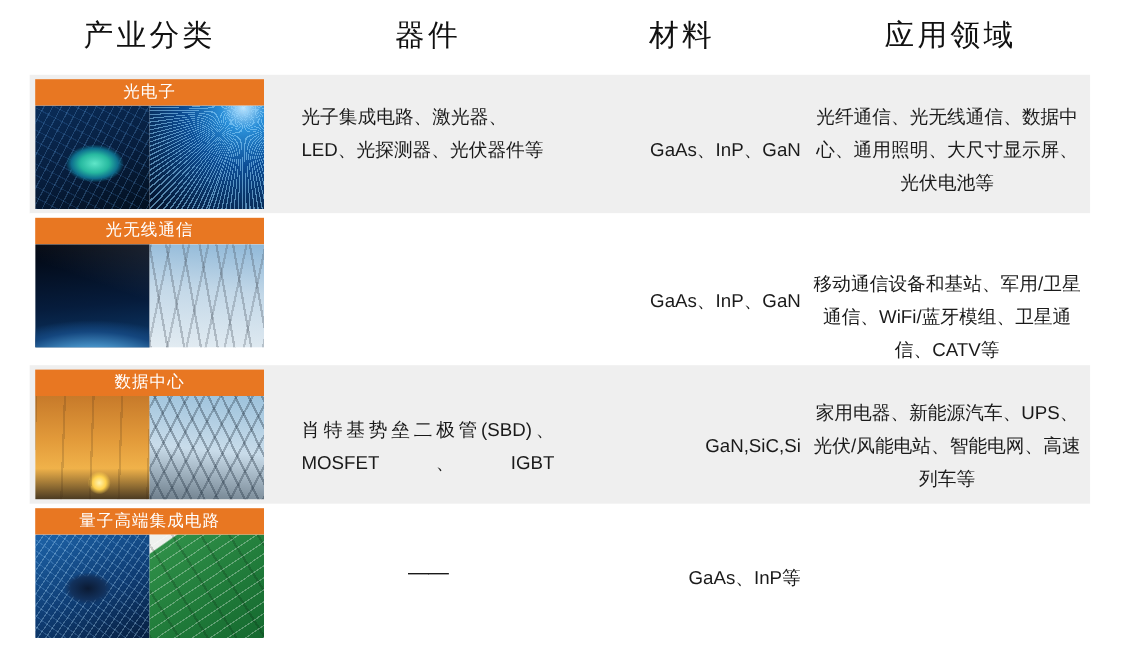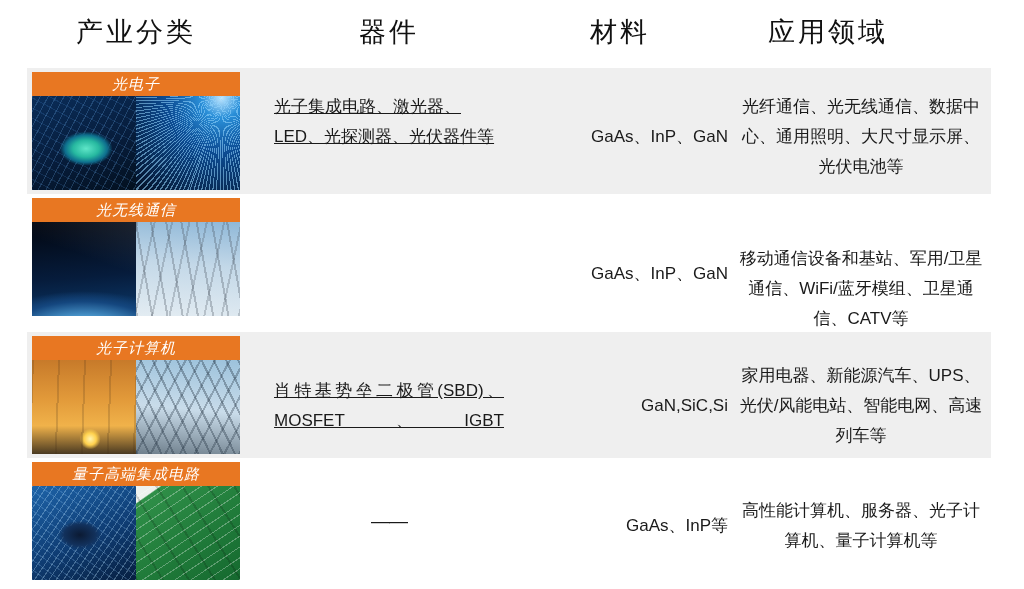--- a/index.html
+++ b/index.html
@@ -37,21 +37,21 @@
     font-size: 27px;
     font-weight: 400;
     color: #111111;
     letter-spacing: 3px;
     text-align: center;
     white-space: nowrap;
   }
   .hdr-1 { left: 32px;  width: 208px; }
   .hdr-2 { left: 274px; width: 230px; }
   .hdr-3 { left: 512px; width: 216px; }
-  .hdr-4 { left: 700px; width: 256px; }
+  .hdr-4 { left: 736px; width: 256px; }
 
   
   .tbody {
     position: absolute;
     left: 0;
     top: 68px;
     width: 1024px;
     height: 521px;
   }
 
@@ -74,21 +74,20 @@
   .row-2 { top: 126px; height: 138px; }
   .row-3 { top: 264px; height: 126px; }
   .row-4 { top: 390px; height: 160px; }
 
   
   .cat-cell {
     position: absolute;
     left: 32px;
     top: 4px;
     width: 208px;
-    font-style: italic;
   }
   .cat-banner {
     width: 208px;
     height: 24px;
     background: #e87722;
     color: #ffffff;
     font-size: 15px;
     line-height: 24px;
     text-align: center;
     letter-spacing: 1px;
@@ -171,21 +170,20 @@
     position: absolute;
     font-size: 17px;
     line-height: 30px;
     color: #1a1a1a;
     font-family: "Liberation Sans", "DejaVu Sans", sans-serif;
   }
   .cell-device {
     left: 274px;
     width: 230px;
     text-align: left;
-    text-decoration: underline;
   }
   .cell-device.justified {
     text-align: justify;
     text-align-last: justify;
   }
   .cell-material {
     left: 512px;
     width: 216px;
     text-align: right;
   }
@@ -256,21 +254,21 @@
           <div class="pic-right p2r"></div>
         </div>
       </div>
       <div class="cell cell-material">GaAs、InP、GaN</div>
       <div class="cell cell-app">移动通信设备和基站、军用/卫星通信、WiFi/蓝牙模组、卫星通信、CATV等</div>
     </div>
 
     <div class="row row-3 shaded r3">
       <div class="band"></div>
       <div class="cat-cell">
-        <div class="cat-banner">光子计算机</div>
+        <div class="cat-banner">数据中心</div>
         <div class="cat-pic">
           <div class="pic-left p3l"></div>
           <div class="pic-right p3r"></div>
         </div>
       </div>
       <div class="cell cell-device justified">肖特基势垒二极管(SBD)、MOSFET、IGBT</div>
       <div class="cell cell-material">GaN,SiC,Si</div>
       <div class="cell cell-app">家用电器、新能源汽车、UPS、光伏/风能电站、智能电网、高速列车等</div>
     </div>
 
@@ -278,17 +276,16 @@
       <div class="band"></div>
       <div class="cat-cell">
         <div class="cat-banner">量子高端集成电路</div>
         <div class="cat-pic">
           <div class="pic-left p4l"></div>
           <div class="pic-right p4r"></div>
         </div>
       </div>
       <div class="cell cell-dash">——</div>
       <div class="cell cell-material">GaAs、InP等</div>
-      <div class="cell cell-app">高性能计算机、服务器、光子计算机、量子计算机等</div>
     </div>
 
   </div>
 </div>
 
 </body></html>

